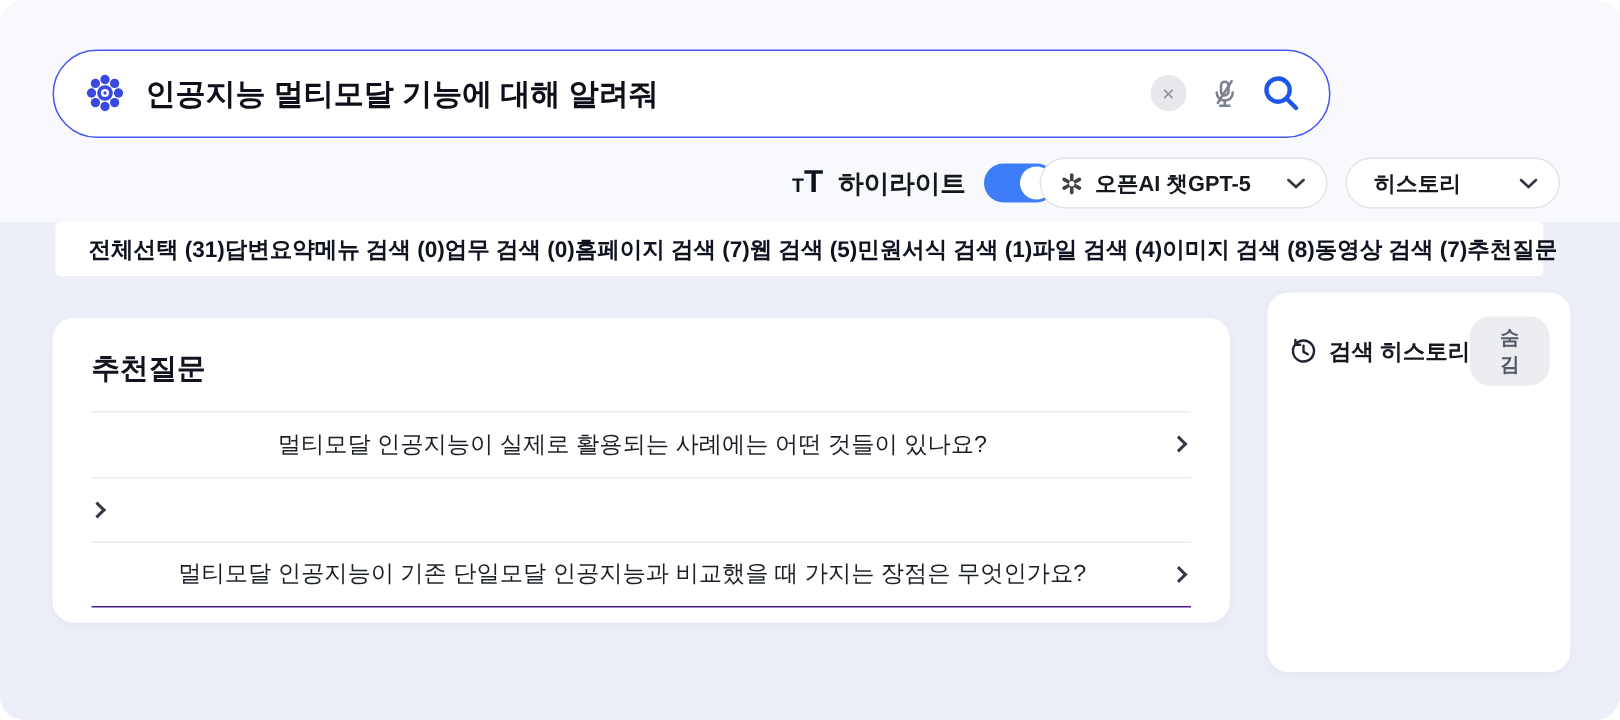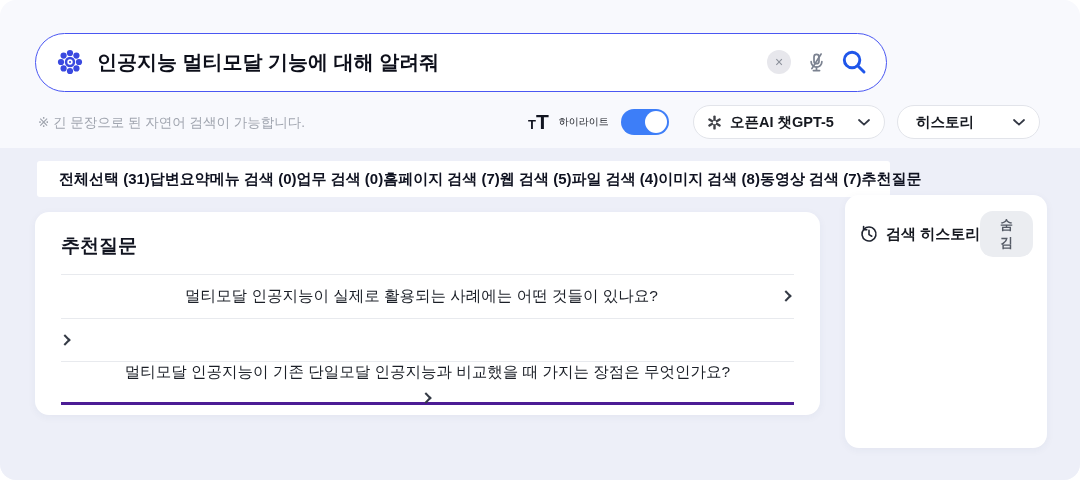--- a/index.html
+++ b/index.html
@@ -38,21 +38,21 @@
 
   
   .hint {
     position: absolute; left: 38px; top: 114px;
     font-size: 13.5px; color: #a0a5af;
   }
   .highlight-group { position: absolute; left: 528px; top: 106px; height: 32px; display: flex; align-items: center; }
   .tt-icon { display: flex; align-items: baseline; color: #111420; margin-right: 10px; }
   .tt-icon .t-small { font-size: 13px; font-weight: 800; }
   .tt-icon .t-large { font-size: 21px; font-weight: 800; }
-  .highlight-label { font-size: 10px; font-weight: 400; color: #15181f; margin-right: 12px; }
+  .highlight-label { font-size: 17px; font-weight: 700; color: #15181f; margin-right: 12px; }
   .toggle {
     width: 48px; height: 26px; border-radius: 13px; background: #3d7ef8;
     position: relative; cursor: pointer; border: none;
   }
   .toggle .knob {
     position: absolute; right: 2px; top: 2px; width: 22px; height: 22px;
     border-radius: 50%; background: #ffffff;
   }
   .select-pill {
     position: absolute; top: 105px; height: 34px; background: #ffffff;
@@ -60,21 +60,21 @@
     display: flex; align-items: center; cursor: pointer;
     font-size: 14.5px; font-weight: 600; color: #15181f;
   }
   .select-model { left: 693px; width: 192px; padding: 0 14px 0 12px; align-items: center; }
   .select-category { left: 897px; width: 143px; padding: 0 14px 0 18px; }
   .select-pill .label { flex: 1 1 auto; white-space: nowrap; overflow: hidden; }
   .select-pill .openai-icon { width: 17px; height: 17px; margin-right: 7px; flex: 0 0 auto; }
 
   
   .tab-bar {
-    position: absolute; left: 37px; top: 161px; width: 853px; height: 36px;
+    position: absolute; left: 37px; top: 148px; width: 992px; height: 36px;
     background: #ffffff; border-radius: 3px;
     display: flex; align-items: center; justify-content: space-between;
     padding: 0 22px;
   }
   .tab {
     font-size: 15px; font-weight: 700; color: #0f1220;
     white-space: nowrap; cursor: pointer; background: none; border: none;
     font-family: "Liberation Sans", "DejaVu Sans", sans-serif;
   }
 
@@ -86,21 +86,21 @@
     padding: 0 26px;
   }
   .main-title {
     font-size: 19px; font-weight: 800; color: #111420;
     padding: 21px 0 15px 0;
   }
   .question-row {
     height: 43.5px; border-top: 1px solid #e8eaee;
     display: flex; align-items: center; cursor: pointer;
   }
-  .question-row:last-of-type { border-bottom: 3px solid #4c1d95; flex-direction: column; }
+  .question-row:last-of-type { border-bottom: 1px solid #4c1d95; }
   .question-text { flex: 1 1 auto; font-size: 15.5px; font-weight: 500; color: #1b1f27; text-align: center; }
   .chevron-right {
     flex: 0 0 auto; width: 8px; height: 8px;
     border-top: 2px solid #343a45; border-right: 2px solid #343a45;
     transform: rotate(45deg); margin-right: 4px;
   }
 
   
   .history-card {
     position: absolute; left: 845px; top: 195px; width: 202px; height: 253px;
@@ -153,21 +153,20 @@
       </svg>
     </button>
     <button class="go-btn">
       <svg viewBox="0 0 26 26" width="28" height="28" fill="none" stroke="#1f56ea" stroke-width="2.7" stroke-linecap="round">
         <circle cx="11.2" cy="11.2" r="7.2"></circle>
         <line x1="16.7" y1="16.7" x2="22.3" y2="22.3"></line>
       </svg>
     </button>
   </div>
 
-  <div class="hint">※ 긴 문장으로 된 자연어 검색이 가능합니다.</div>
 
   <div class="highlight-group">
     <span class="tt-icon">
       <span class="t-small">T</span>
         <span class="t-large">T</span>
     </span>
     <span class="highlight-label">하이라이트</span>
     <button class="toggle">
       <span class="knob"></span>
     </button>
@@ -200,20 +199,21 @@
       </svg>
   </div>
 
   <div class="tab-bar">
     <button class="tab">전체선택 (31)</button>
     <button class="tab">답변요약</button>
     <button class="tab">메뉴 검색 (0)</button>
     <button class="tab">업무 검색 (0)</button>
     <button class="tab">홈페이지 검색 (7)</button>
     <button class="tab">웹 검색 (5)</button>
+    <button class="tab">민원서식 검색 (1)</button>
     <button class="tab">파일 검색 (4)</button>
     <button class="tab">이미지 검색 (8)</button>
     <button class="tab">동영상 검색 (7)</button>
     <button class="tab">추천질문</button>
   </div>
 
   <div class="main-card">
     <div class="main-title">추천질문</div>
     <div class="question-row">
       <span class="question-text">멀티모달 인공지능이 실제로 활용되는 사례에는 어떤 것들이 있나요?</span>

